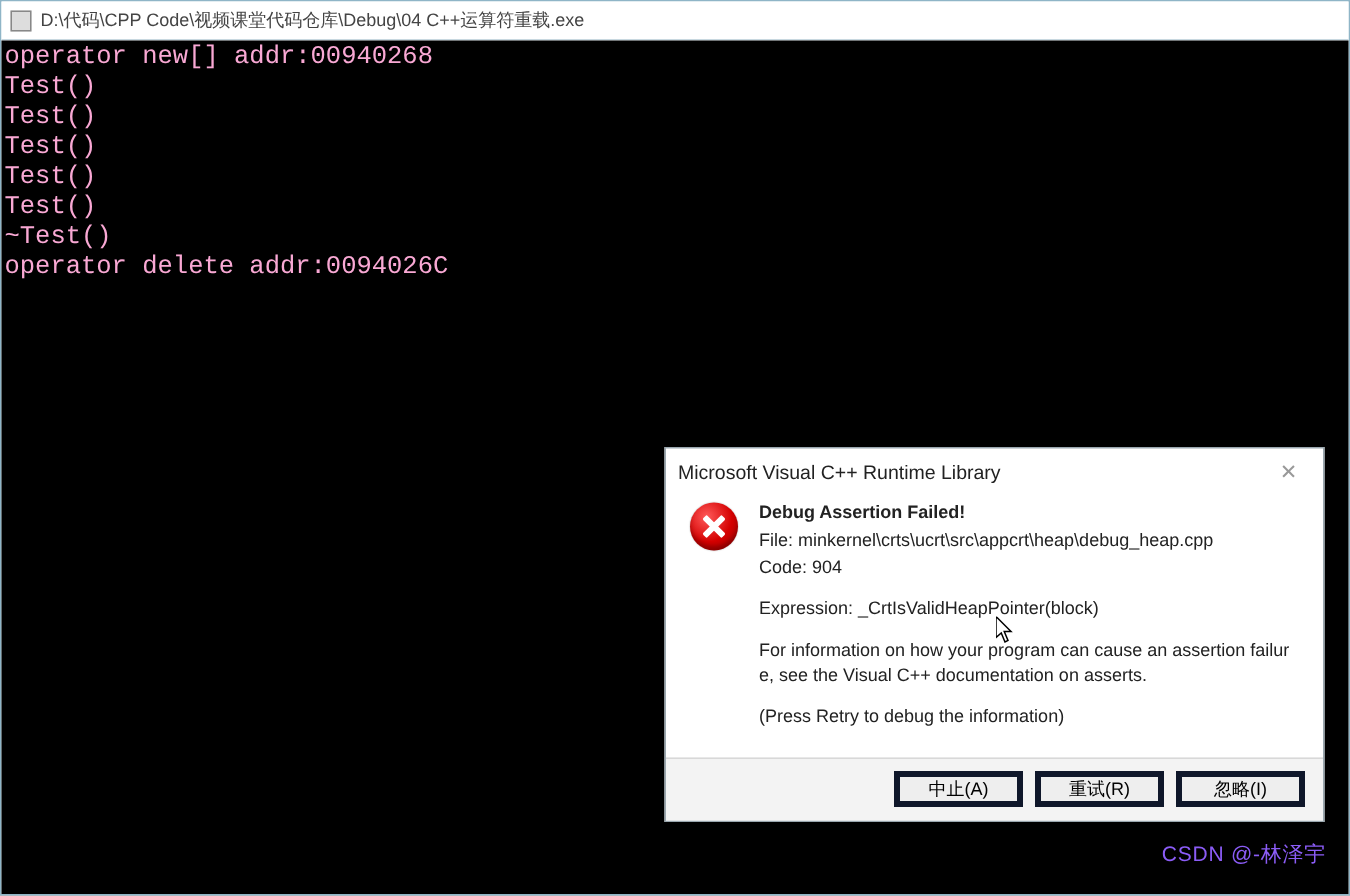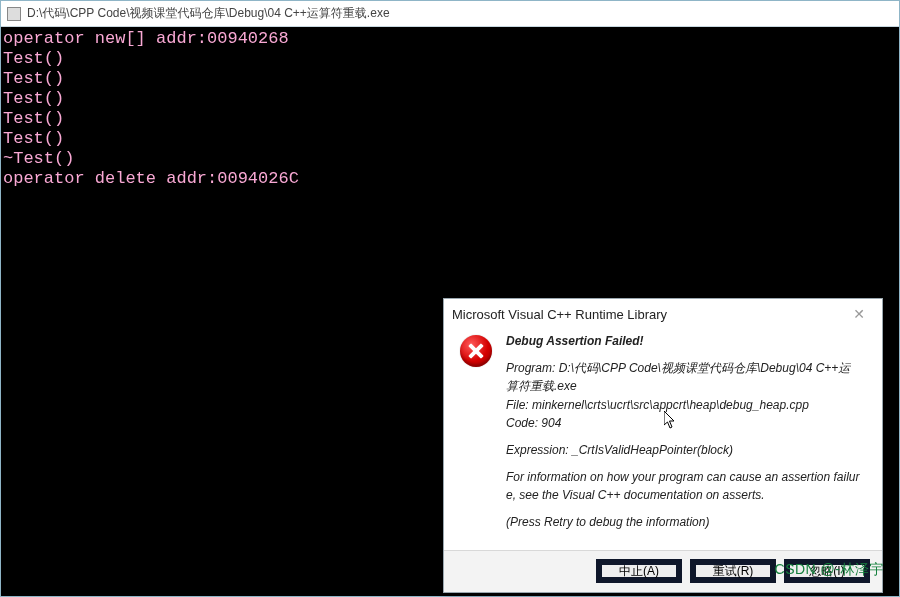--- a/index.html
+++ b/index.html
@@ -42,21 +42,21 @@
       padding: 0 8px; font-size: 13px; color: #222;
       justify-content: space-between;
     }
     .dlg-close {
       width: 30px; height: 22px; display: flex;
       align-items: center; justify-content: center;
       color: #999; font-size: 14px; font-weight: 300;
       cursor: pointer;
     }
     .dlg-body {
-      display: flex; padding: 4px 20px 8px 16px; gap: 14px; font-style: italic;
+      display: flex; padding: 4px 20px 8px 16px; gap: 14px;
     }
     .dlg-icon-col { width: 32px; flex: 0 0 32px; }
     .error-icon {
       width: 32px; height: 32px; border-radius: 50%;
       background: radial-gradient(circle at 35% 30%, #ff5a5a 0%, #d40000 55%, #9c0000 100%);
       position: relative; margin-top: 2px;
       box-shadow: inset 0 -3px 3px rgba(0,0,0,0.25), 0 0 1px rgba(0,0,0,0.4);
     }
     .error-icon::before, .error-icon::after {
       content: ""; position: absolute; left: 50%; top: 50%;
@@ -69,28 +69,28 @@
     .dlg-heading { font-weight: 600; margin-bottom: 10px; }
     .dlg-para { margin-bottom: 10px; word-break: break-all; }
     .dlg-footer {
       height: 42px; border-top: 1px solid #d8d8d8;
       background: #f3f3f3;
       display: flex; align-items: center; justify-content: flex-end;
       gap: 8px; padding: 0 12px;
     }
     .dlg-btn {
       min-width: 86px; height: 24px;
-      background: #eee; border: 6px solid #0f172a;
+      background: #eee; border: 4px solid #0f172a;
       font-size: 12px; cursor: pointer;
       display: flex; align-items: center; justify-content: center;
       padding: 0 10px;
     }
     .watermark {
       position: absolute; right: 16px; bottom: 18px;
-      color: #15803d; font-size: 14px; letter-spacing: 0.5px;
+      color: #8b5cf6; font-size: 14px; letter-spacing: 0.5px;
       pointer-events: none;
     }
     .cursor-img {
       position: absolute; left: 664px; top: 411px;
       width: 12px; height: 18px; pointer-events: none;
     }
   </style>
 </head>
 <body>
 
@@ -116,23 +116,20 @@
     <div class="dlg-close">
       <span>✕</span>
     </div>
   </div>
   <div class="dlg-body">
     <div class="dlg-icon-col">
       <div class="error-icon"></div>
     </div>
     <div class="dlg-content">
       <div class="dlg-heading">Debug Assertion Failed!</div>
-      <div class="dlg-para">
-        <span>Program: </span><span>D:\代码\CPP Code\视频课堂代码仓库\Debug\04 C++运算符重载.exe</span>
-      </div>
       <div class="dlg-para" style="margin-top:-8px">
         <span>File: </span><span>minkernel\crts\ucrt\src\appcrt\heap\debug_heap.cpp</span><br>
         <span>Code: </span><span>904</span>
       </div>
       <div class="dlg-para">
         <span>Expression: </span><span>_CrtIsValidHeapPointer(block)</span>
       </div>
       <div class="dlg-para">For information on how your program can cause an assertion failure, see the Visual C++ documentation on asserts.</div>
       <div class="dlg-para">(Press Retry to debug the information)</div>
     </div>

